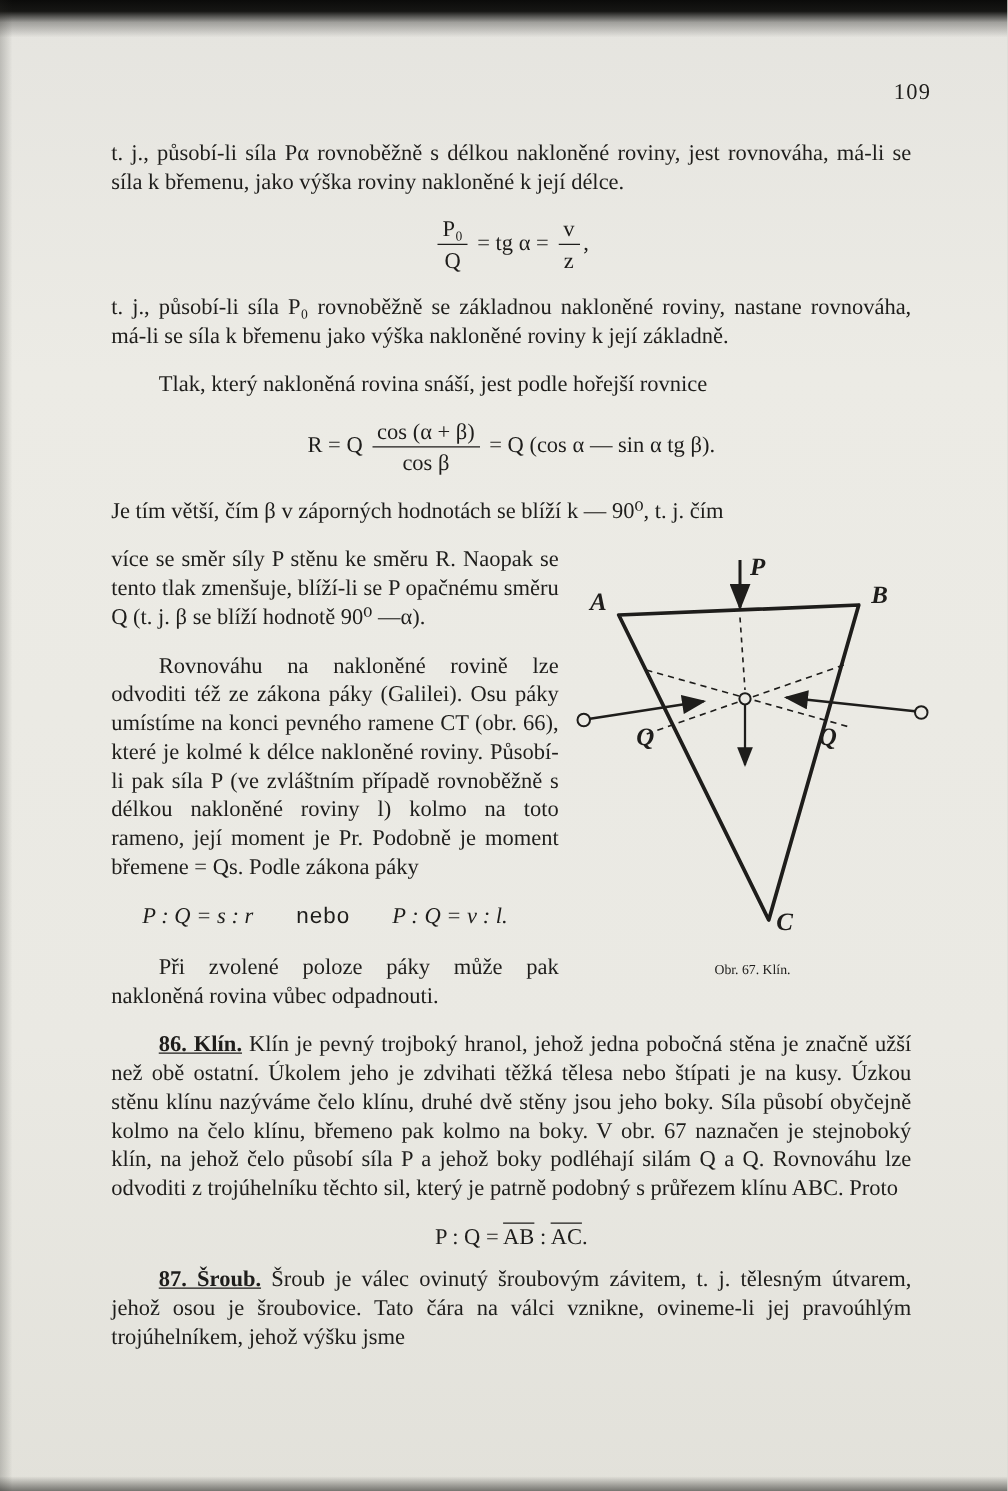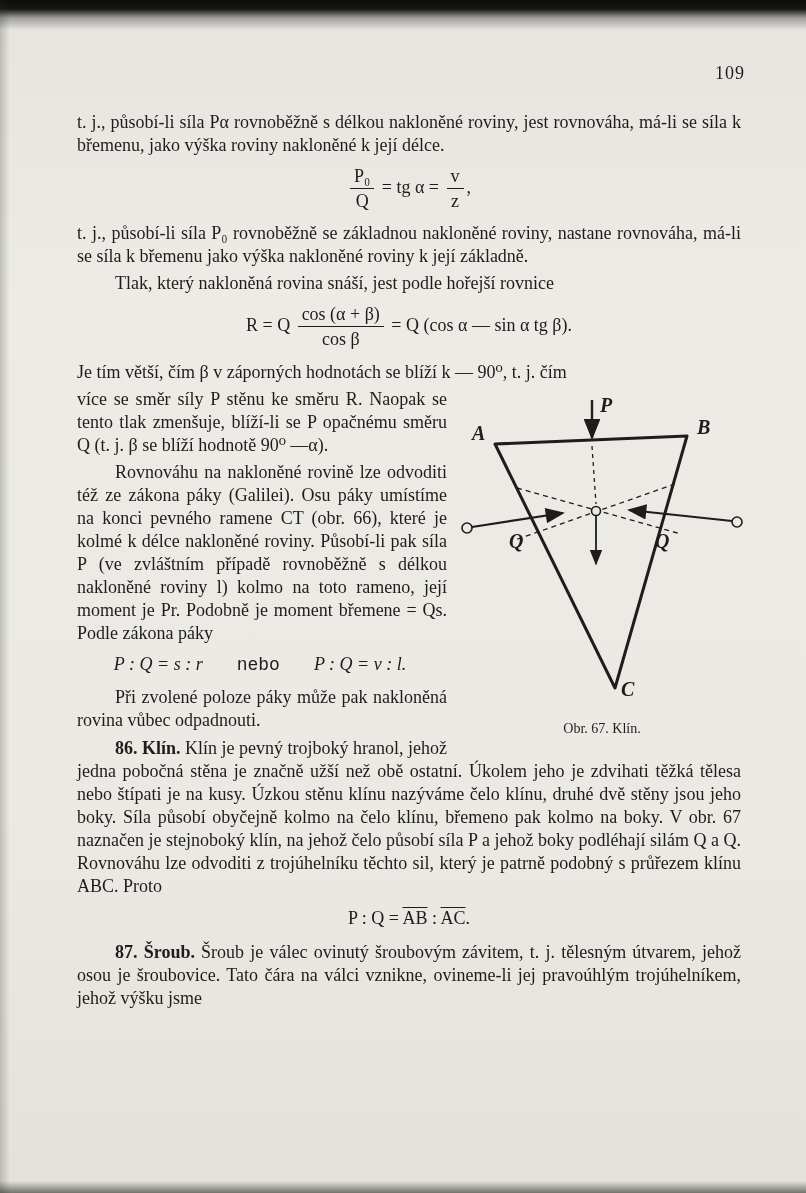--- a/index.html
+++ b/index.html
@@ -35,21 +35,21 @@
   }
   .content {
     position: absolute;
     top: 62px; left: 73px; width: 672px;
   }
   .page-number {
     text-align: right;
     letter-spacing: 1px;
     margin: 0 0 26px 0;
   }
-  p { margin: 4px; text-align: justify; }
+  p { margin: 16px; text-align: justify; }
   p.ind { text-indent: 38px; }
   .formula {
     text-align: center;
     margin: 9px 0 11px 0;
   }
   .frac {
     display: inline-block;
     vertical-align: middle;
     text-align: center;
     line-height: 1.12;
@@ -61,27 +61,27 @@
   .ov { text-decoration: overline; }
   .figure {
     float: right;
     width: 286px;
     margin: 4px 0 2px 12px;
     text-align: center;
   }
   .figure svg { display: block; margin: 0 auto; }
   .fig-caption {
     margin-top: 9px;
-    font-size: 14px;
+    font-size: 11px;
     text-align: center;
   }
   .f3 { text-align: center; margin: 8px 0 9px 0; font-style: italic; }
   .f3 .gap { display: inline-block; width: 34px; }
   .sec { margin-top: 5px; }
-  .sec-head { font-weight: bold; }
+  .sec-head { font-weight: bold; text-decoration: underline; }
   .fl {
     font-family: "Liberation Serif", "DejaVu Serif", serif;
     font-size: 20px;
     font-style: italic;
     font-weight: bold;
     fill: #1e1d1b;
   }
 </style>
 </head>
 <body>

